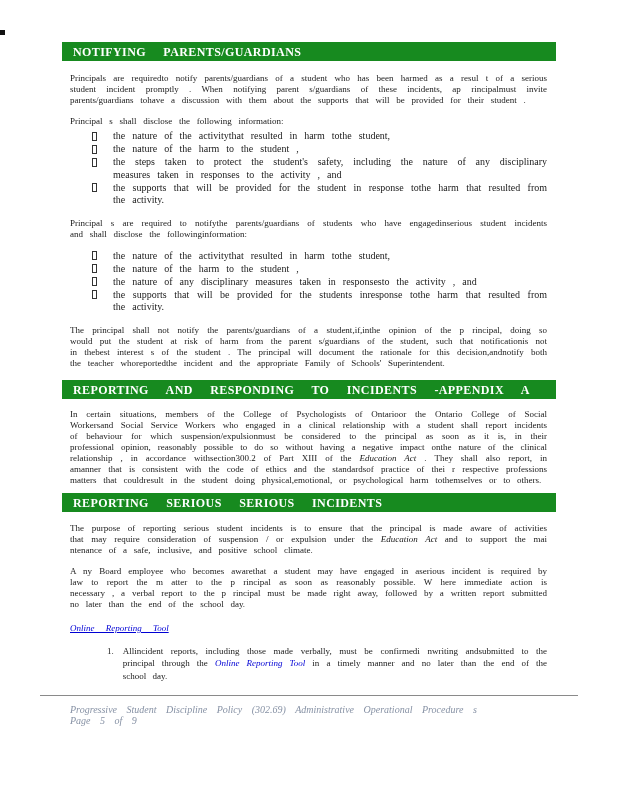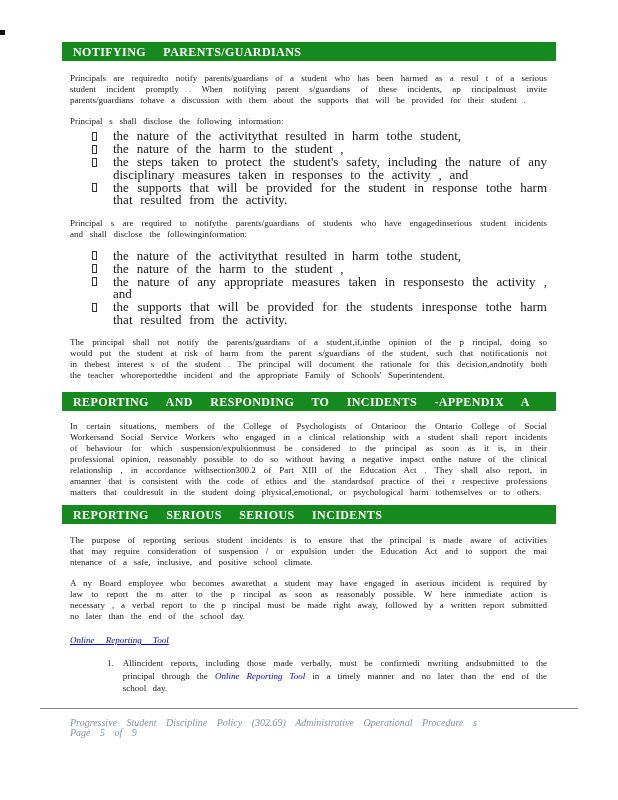--- a/index.html
+++ b/index.html
@@ -39,37 +39,37 @@
     text-align: justify;
     word-spacing: 4.5px;
     margin: 11px 9px 0 8px;
   }
   .para.tight { margin-top: 10px; }
   .p1 { margin-top: 12px; }
   .bullets { margin: 3px 9px 0 8px; }
   .bullets.b2 { margin-top: 10px; }
   .bullet-item {
     display: flex;
-    font-size: 13px;
+    font-size: 10px;
     line-height: 12.5px;
     margin-top: 0.5px;
   }
   .bullet-box {
     flex: 0 0 auto;
     width: 5px; height: 9px;
     border: 1px solid #333;
     margin: 1.5px 0 0 22px;
   }
   .bullet-text {
     flex: 1 1 auto;
     margin-left: 16px;
     text-align: justify;
     word-spacing: 4.5px;
   }
-  .em { }
+  .em { font-style: italic; }
   .link-heading {
     display: inline-block;
     margin: 13px 0 0 8px;
     font-size: 9px;
     font-style: italic;
     color: #0000d4;
     text-decoration: underline;
     word-spacing: 9px;
     cursor: pointer;
   }
@@ -142,21 +142,21 @@
       <div class="bullet-item">
         <span class="bullet-box"></span>
         <span class="bullet-text">the nature of the activitythat resulted in harm tothe student,</span>
       </div>
       <div class="bullet-item">
         <span class="bullet-box"></span>
         <span class="bullet-text">the nature of the harm to the student ,</span>
       </div>
       <div class="bullet-item">
         <span class="bullet-box"></span>
-        <span class="bullet-text">the nature of any appropriate measures taken in responsesto the activity , and</span>
+        <span class="bullet-text">the nature of any disciplinary measures taken in responsesto the activity , and</span>
       </div>
       <div class="bullet-item">
         <span class="bullet-box"></span>
         <span class="bullet-text">the supports that will be provided for the students inresponse tothe harm that resulted from the activity.</span>
       </div>
     </div>
 
     <p class="para">The principal shall not notify the parents/guardians of a student,if,inthe opinion of the p rincipal, doing so would put the student at risk of harm from the parent s/guardians of the student, such that notificationis not in thebest interest s of the student . The principal will document the rationale for this decision,andnotify both the teacher whoreportedthe incident and the appropriate Family of Schools' Superintendent.</p>
 
     <div class="bar bar-2">

